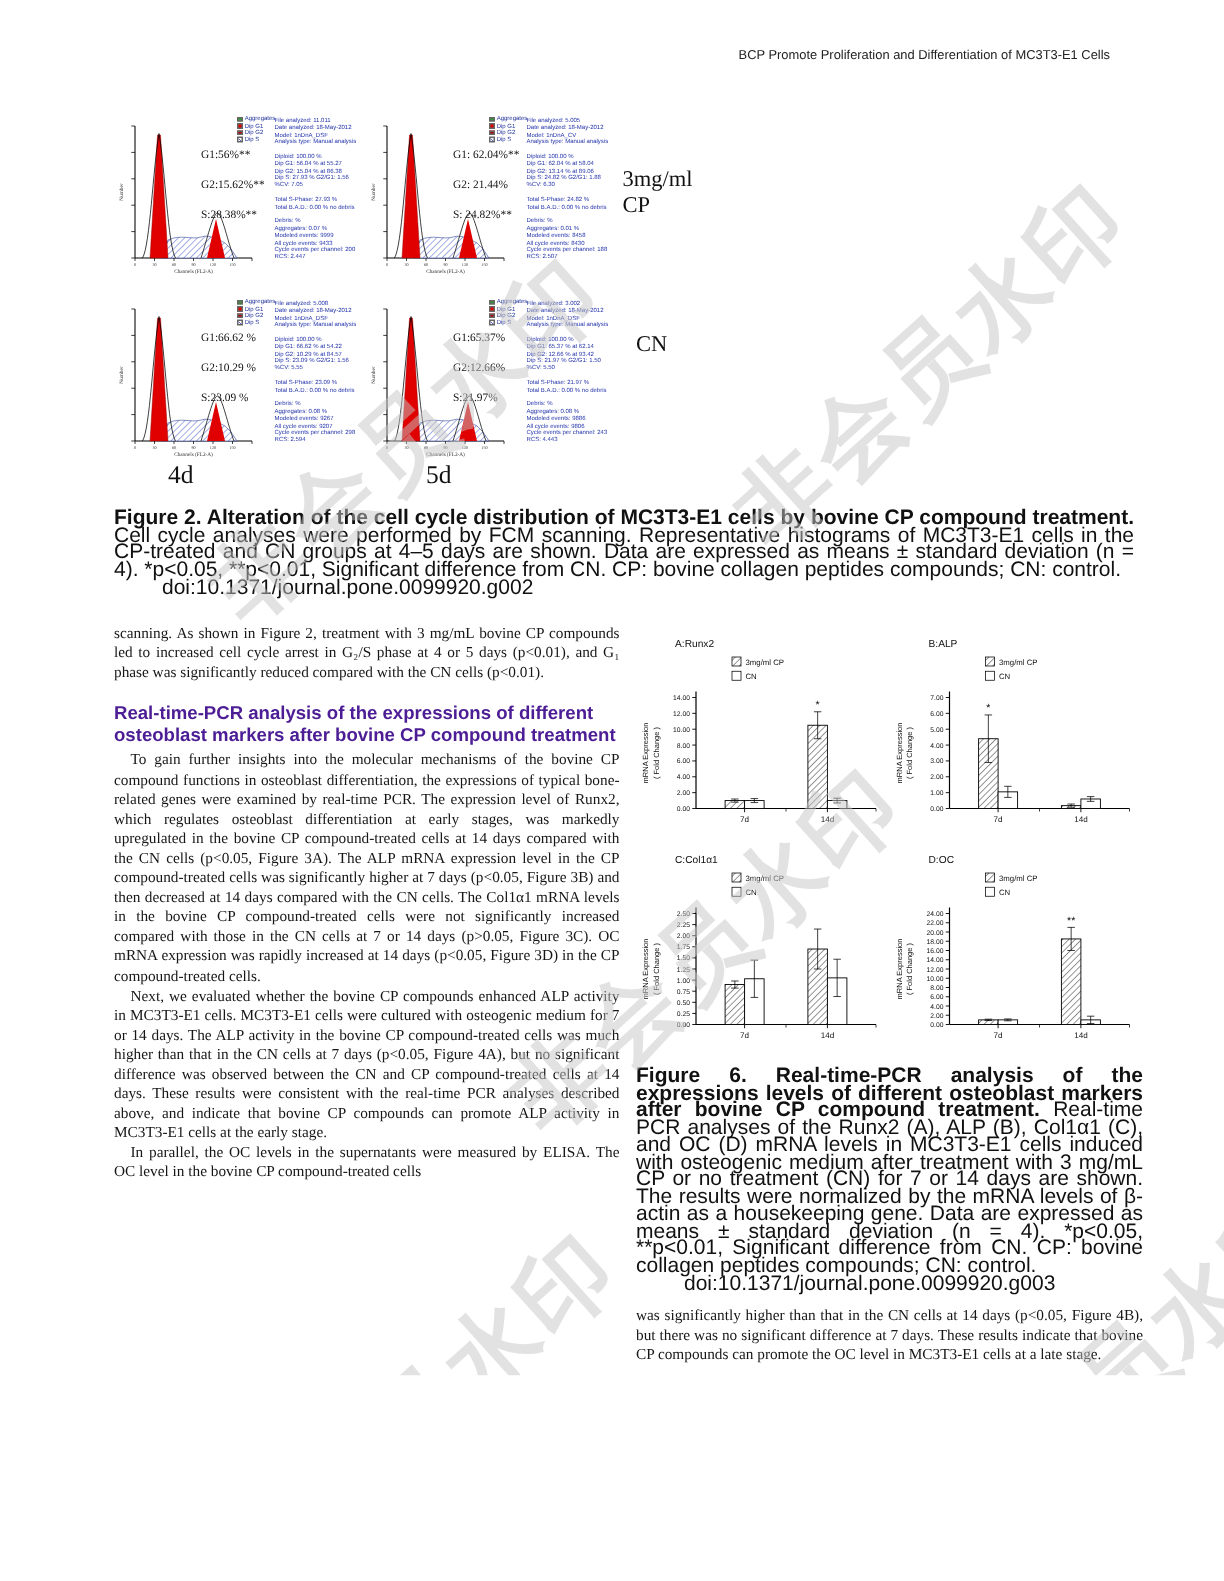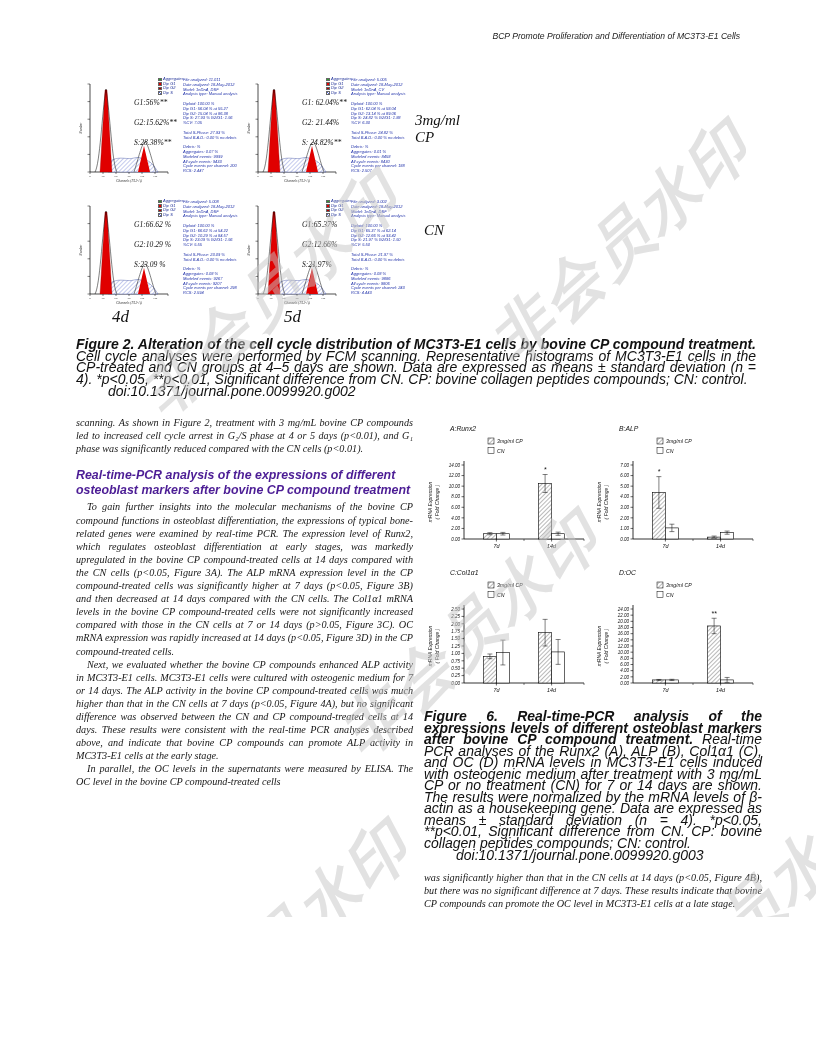--- a/index.html
+++ b/index.html
@@ -1,18 +1,18 @@
 <!DOCTYPE html>
 <html><head>
 <meta charset="utf-8">
 <style>
   * { margin:0; padding:0; box-sizing:border-box; }
   html,body { background:#fff; }
   #page { position:relative; width:816px; height:917px; background:#fff; overflow:hidden;
-          font-family:"Liberation Serif", serif; color:#1b1b1b;font-style:italic; }
+          font-family:"Liberation Serif", serif; color:#1b1b1b; }
 
   .wm { position:absolute; font-family:"Liberation Sans", sans-serif; font-size:62px; letter-spacing:3px;
         color:rgba(198,198,198,0.5); white-space:nowrap; transform:rotate(-42deg);
         transform-origin:left center; pointer-events:none; z-index:9; font-weight:bold; }
 
   .running-head { position:absolute; top:31px; right:76px; font-family:"Liberation Sans", sans-serif;
         font-size:8.6px; color:#222; }
 
   
   .fig2 { position:absolute; left:76px; top:76px; width:400px; height:260px; }

